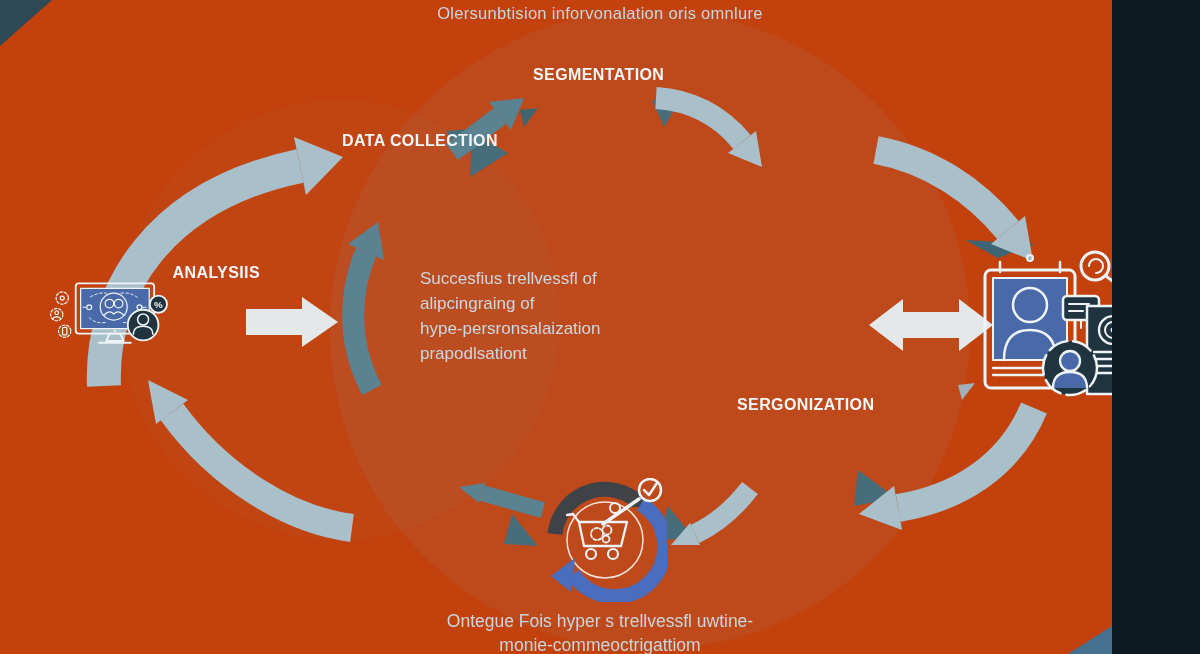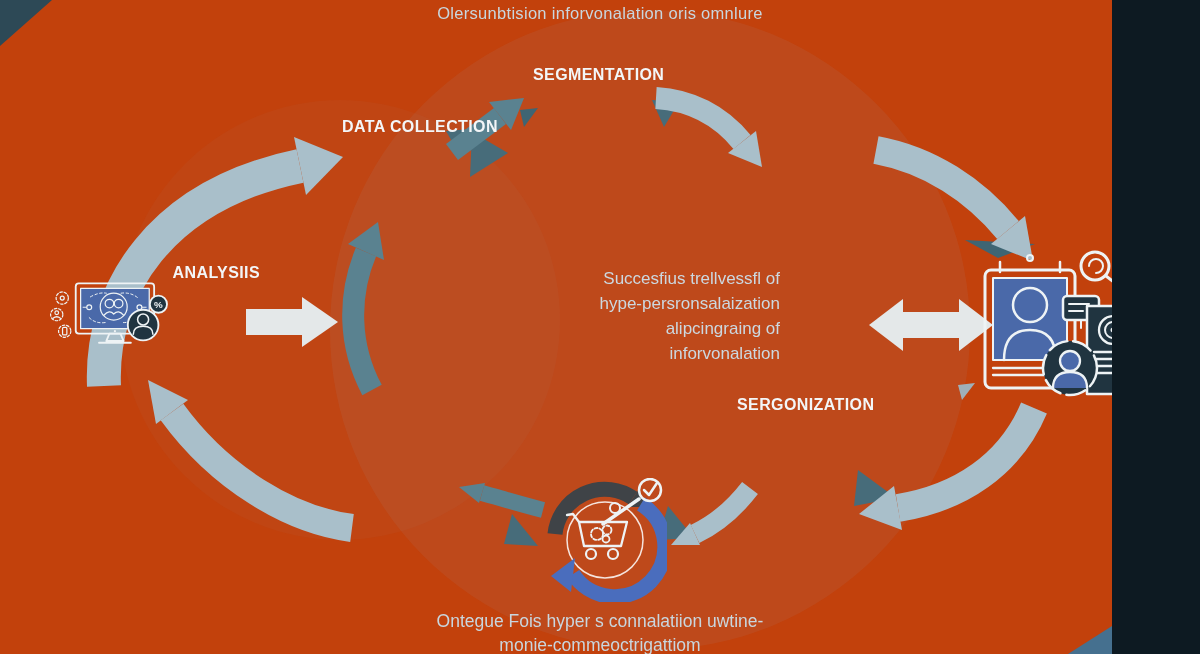--- a/index.html
+++ b/index.html
@@ -7,21 +7,21 @@
     position:relative;width:1112px;height:654px;overflow:hidden;
     background:#c2410c;
     font-family:"Liberation Sans", sans-serif;
   }
   .layer{position:absolute;left:0;top:0;width:1200px;height:654px;}
   .title{
     position:absolute;left:0;top:4px;width:1200px;text-align:center;
     color:#c9d6de;font-size:16.5px;letter-spacing:.3px;
   }
   .center-text{
-    position:absolute;left:420px;top:266px;width:360px;text-align:right;
+    position:absolute;left:420px;top:266px;width:360px;text-align:left;
     color:#ccd8e0;font-size:17px;line-height:25px;
   }
   .footer-text{
     position:absolute;left:250px;top:609px;width:700px;text-align:center;
     color:#c9d6de;font-size:17.5px;line-height:24px;
   }
   .node{position:absolute;display:flex;flex-direction:row;align-items:flex-start;}
   .node .label{
     margin-top:6px;white-space:nowrap;color:#f3f6f8;font-weight:700;
     font-size:16px;letter-spacing:.4px;
@@ -101,27 +101,27 @@
       <rect x="903" y="312" width="56" height="26" fill="#e4e8e9"></rect>
       <polygon points="903,299 869,325 903,351" fill="#e4e8e9"></polygon>
       <polygon points="959,299 993,325 959,351" fill="#e4e8e9"></polygon>
     </g>
   </svg>
 
   <div class="title">Olersunbtision inforvonalation oris omnlure</div>
 
   <div class="center-text">
     <div>Succesfius trellvessfl of</div>
+    <div>alipcingraing of</div>
     <div>hype-persronsalaization</div>
-    <div>alipcingraing of</div>
-    <div>inforvonalation</div>
+    <div>prapodlsationt</div>
   </div>
 
   <div class="footer-text">
-    <div>Ontegue Fois hyper s connalatiion uwtine-</div>
+    <div>Ontegue Fois hyper s trellvessfl uwtine-</div>
     <div>monie-commeoctrigattiom</div>
   </div>
 
   <div class="node" style="left:50px;top:258px;width:210px;">
     <svg width="200" height="112" viewBox="0 0 200 112">
       <rect x="42" y="6" width="128" height="82" rx="5" class="ln" stroke-width="3"></rect>
       <rect x="50" y="14" width="112" height="66" class="fillblue ln" stroke-width="2"></rect>
       <circle cx="104" cy="44" r="22" class="ln" stroke-width="2"></circle>
       <circle cx="97" cy="39" r="7" class="ln" stroke-width="2"></circle>
       <circle cx="112" cy="39" r="7" class="ln" stroke-width="2"></circle>
@@ -148,21 +148,21 @@
       </g>
       <circle cx="152" cy="74" r="25" class="fillbg ln" stroke-width="3"></circle>
       <circle cx="152" cy="65" r="9" class="ln" stroke-width="2.5"></circle>
       <path d="M136 89 Q136 76 152 76 Q168 76 168 89" class="ln" stroke-width="2.5"></path>
       <circle cx="177" cy="40" r="14" class="fillbg ln" stroke-width="3"></circle>
       <text x="177" y="46" font-size="16" font-weight="bold" text-anchor="middle">%</text>
     </svg>
     <div class="label">ANALYSIIS</div>
   </div>
 
-  <div class="node" style="left:342px;top:112px;width:140px;">
+  <div class="node" style="left:342px;top:126px;width:140px;">
     <svg width="140" height="92" viewBox="0 0 140 92">
       <rect x="56" y="1" width="24" height="12" rx="3" class="ln" stroke-width="3"></rect>
       <rect x="17" y="10" width="106" height="72" rx="9" class="ln" stroke-width="3"></rect>
       <rect x="27" y="3" width="26" height="10" rx="3" class="fillbg ln" stroke-width="3"></rect>
       <path d="M30 22 H68 L76 30 V80 H30 Z" class="fillblue ln" stroke-width="2.5"></path>
       <path d="M68 22 V30 H76" class="ln" stroke-width="2.5"></path>
       <path d="M37 40 h14 M37 48 h26 M37 55 h31 M37 62 h22" class="ln" stroke-width="2.5"></path>
       <circle cx="93" cy="51" r="19" class="ln" stroke-width="5" stroke-dasharray="5 6" fill="#203440"></circle>
       <circle cx="93" cy="51" r="13" class="ln" stroke-width="3"></circle>
       <circle cx="93" cy="51" r="6" class="ln" stroke-width="2.5"></circle>

